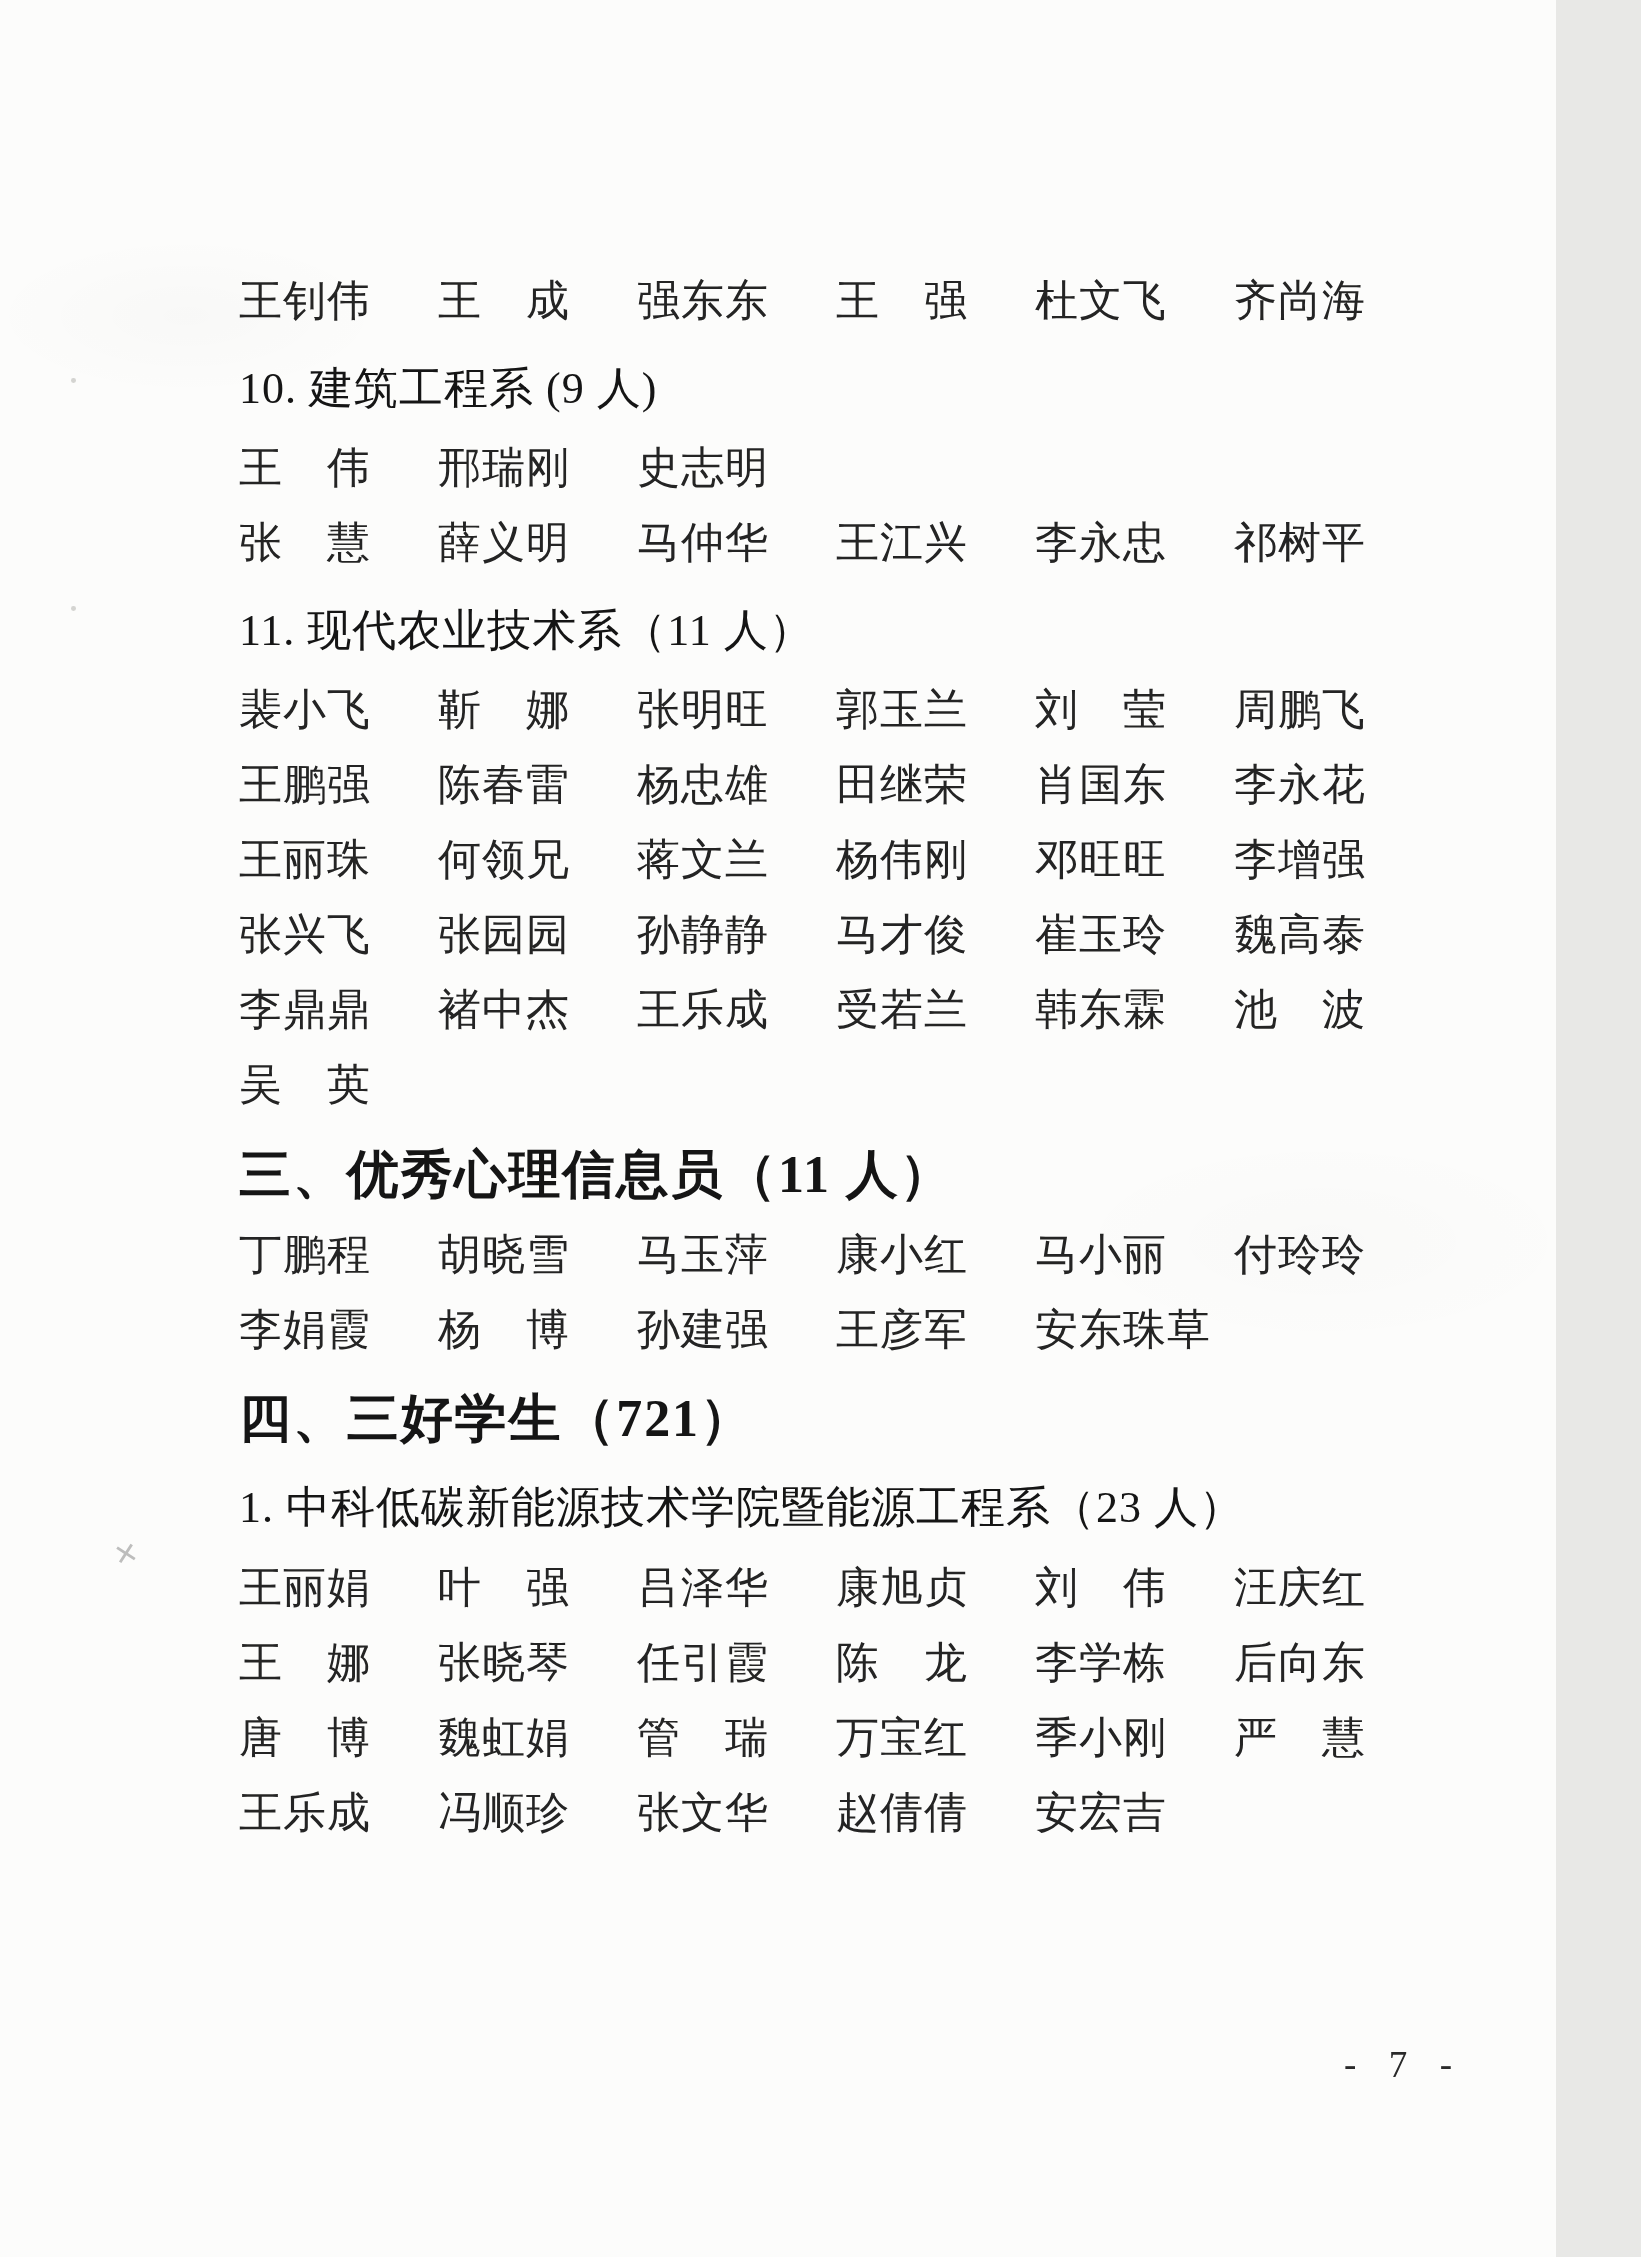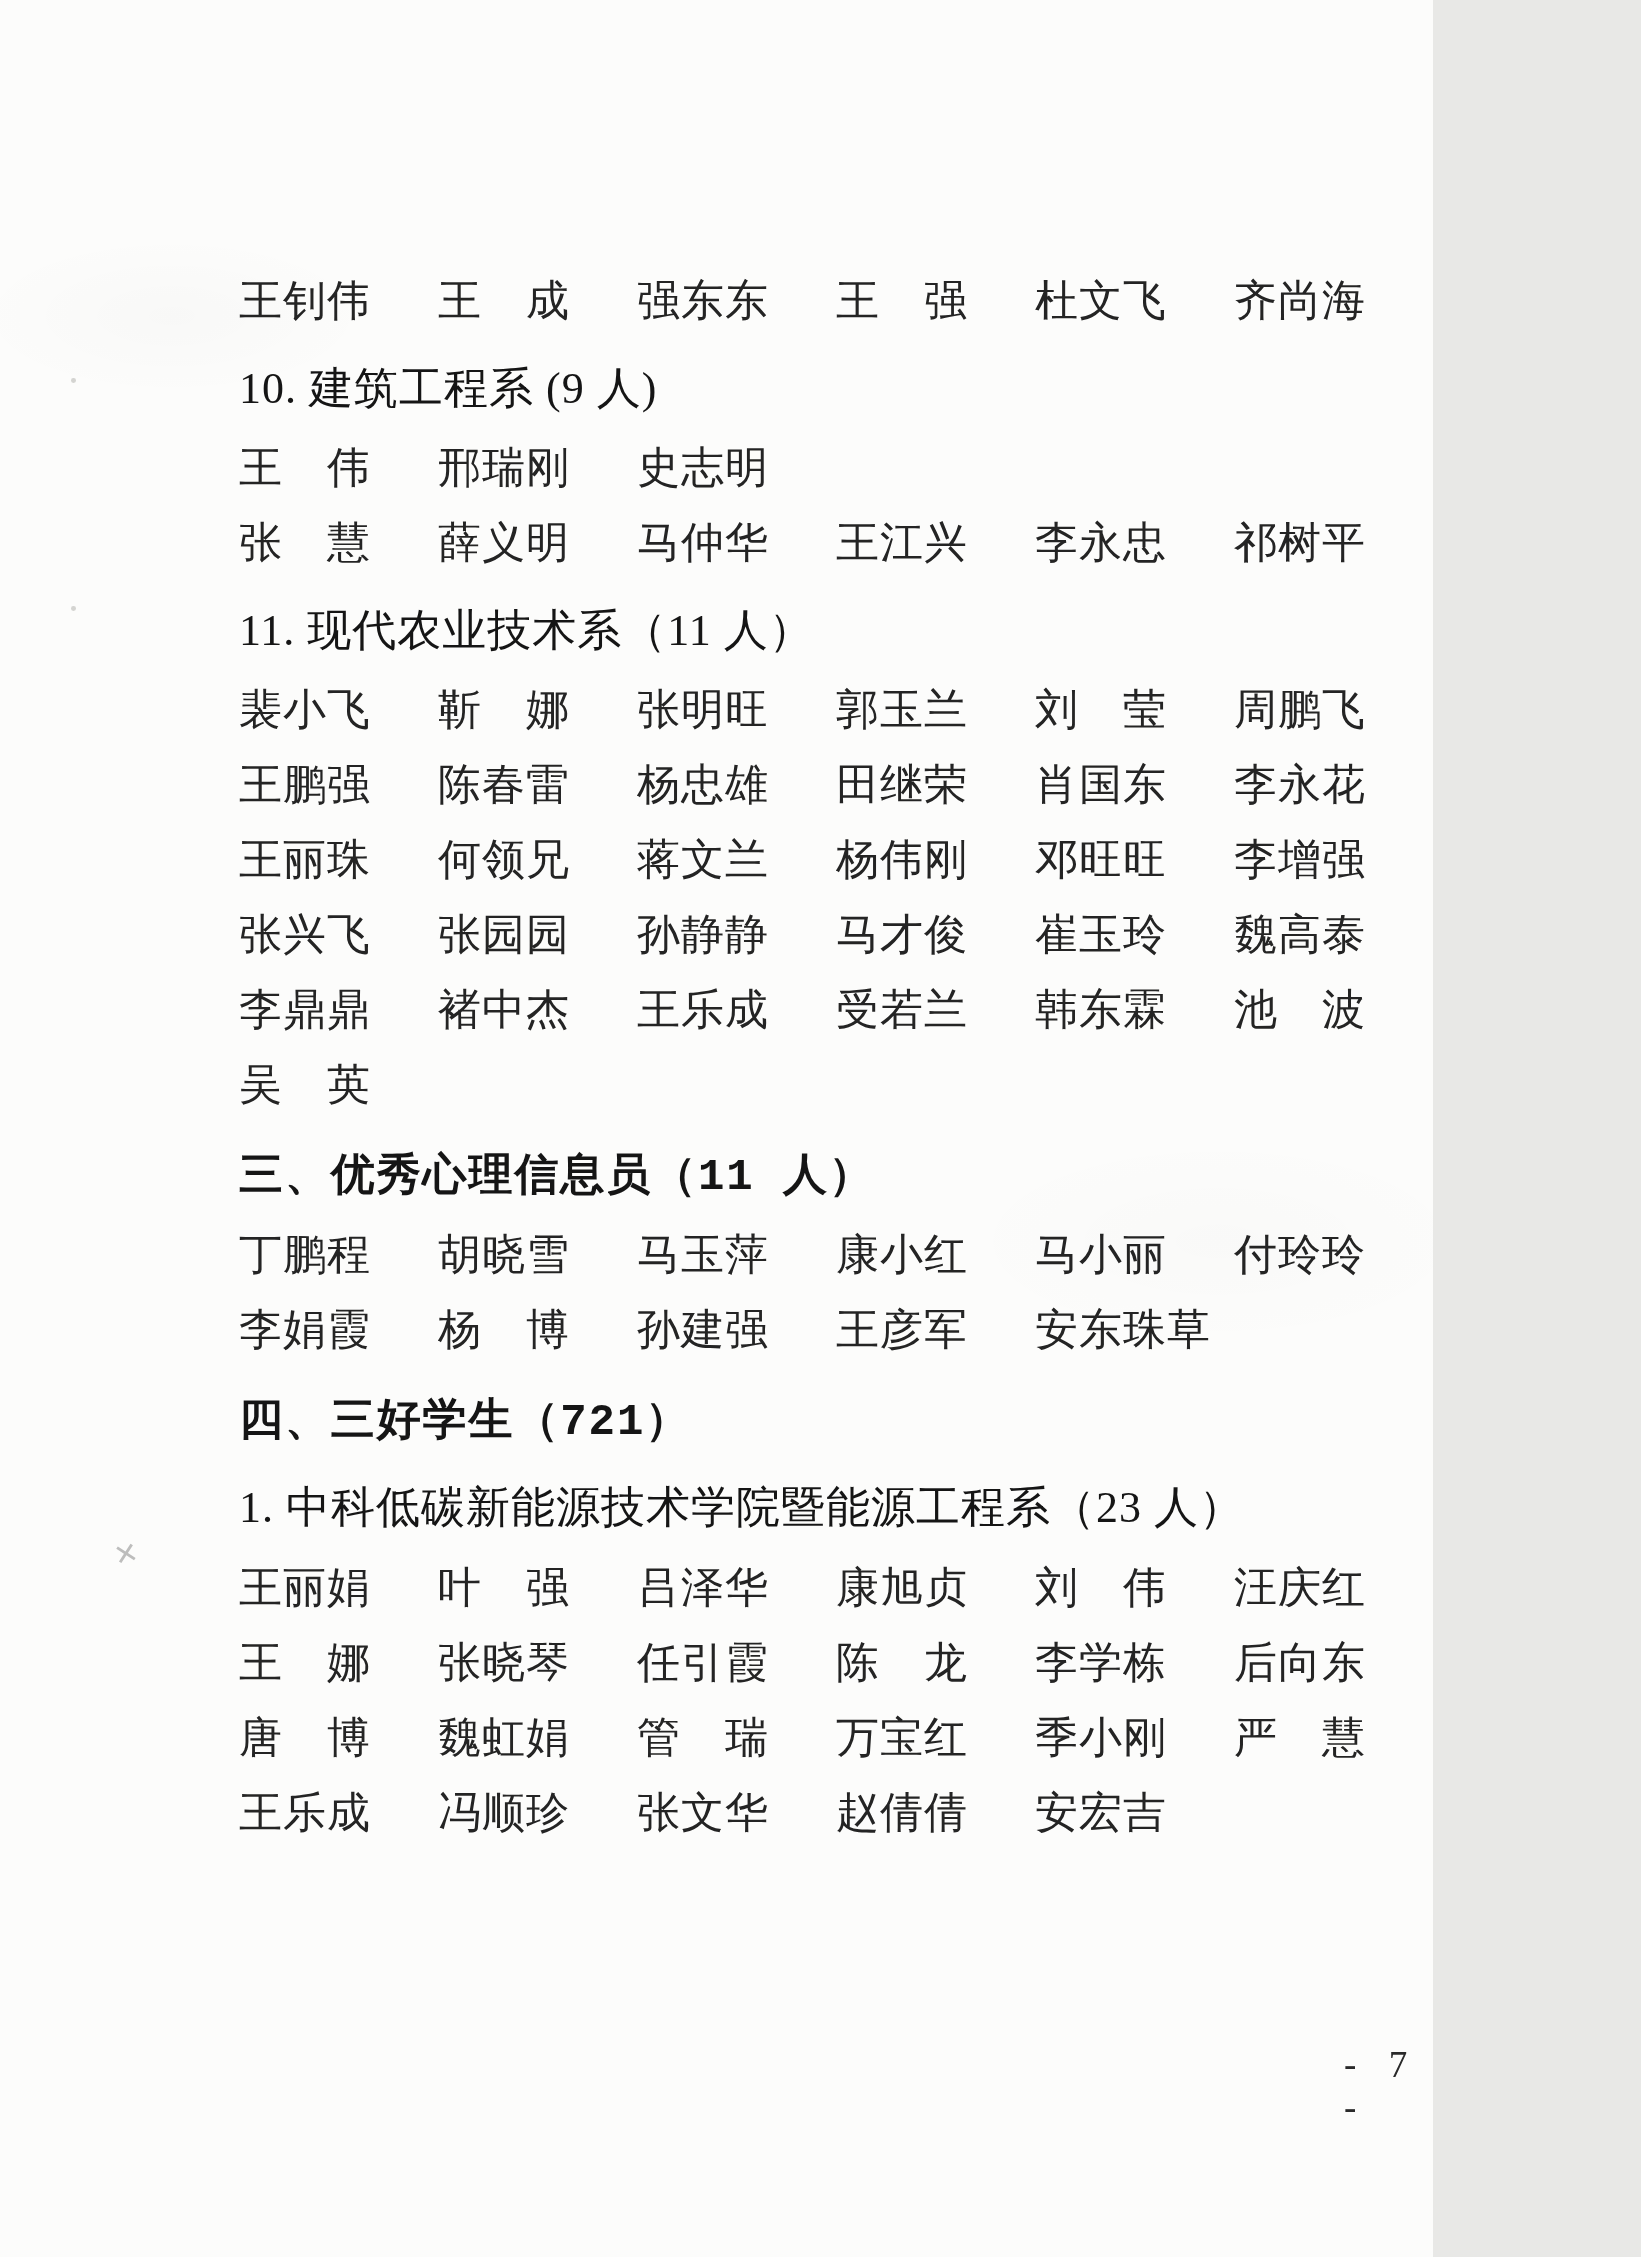--- a/index.html
+++ b/index.html
@@ -3,21 +3,21 @@
 <meta charset="utf-8">
 <style>
   html,body { margin:0; padding:0; }
   body {
     width:1641px; height:2257px;
     background:#e8e8e6;
     font-family:"Liberation Serif","DejaVu Serif",serif;
   }
   .page {
     position:relative;
-    width:1433px; height:2257px;
+    width:1556px; height:2257px;
     background:
       radial-gradient(ellipse 290px 116px at 12% 14%, rgba(0,0,0,0.015), rgba(0,0,0,0) 70%),
       radial-gradient(ellipse 386px 154px at 85% 55%, rgba(0,0,0,0.012), rgba(0,0,0,0) 70%),
       #fcfcfb;
     overflow:hidden;
     color:#1e1e1e;
   }
   .doc-body {
     position:absolute;
     left:239px; top:263px;
@@ -43,23 +43,23 @@
     color:#151515;
   }
   .heading.sub {
     font-family:"Liberation Serif","DejaVu Serif",serif;
     font-weight:400;
     font-size:44px;
     letter-spacing:1px;
     margin-top:11.6px; margin-bottom:3.9px;
   }
   .heading.main {
-    font-family:Liberation Mono, monospace;
+    font-family:Liberation Serif, serif;
     font-weight:700;
-    font-size:44px;
+    font-size:52px;
     letter-spacing:1.9px;
     margin-top:13.5px; margin-bottom:3.9px;
   }
   .page-number {
     position:absolute;
     left:1344px; top:2043px;
     font-size:37px;
     letter-spacing:11.6px;
     color:#2a2a2a;
     font-family:"Liberation Serif","DejaVu Serif",serif;

